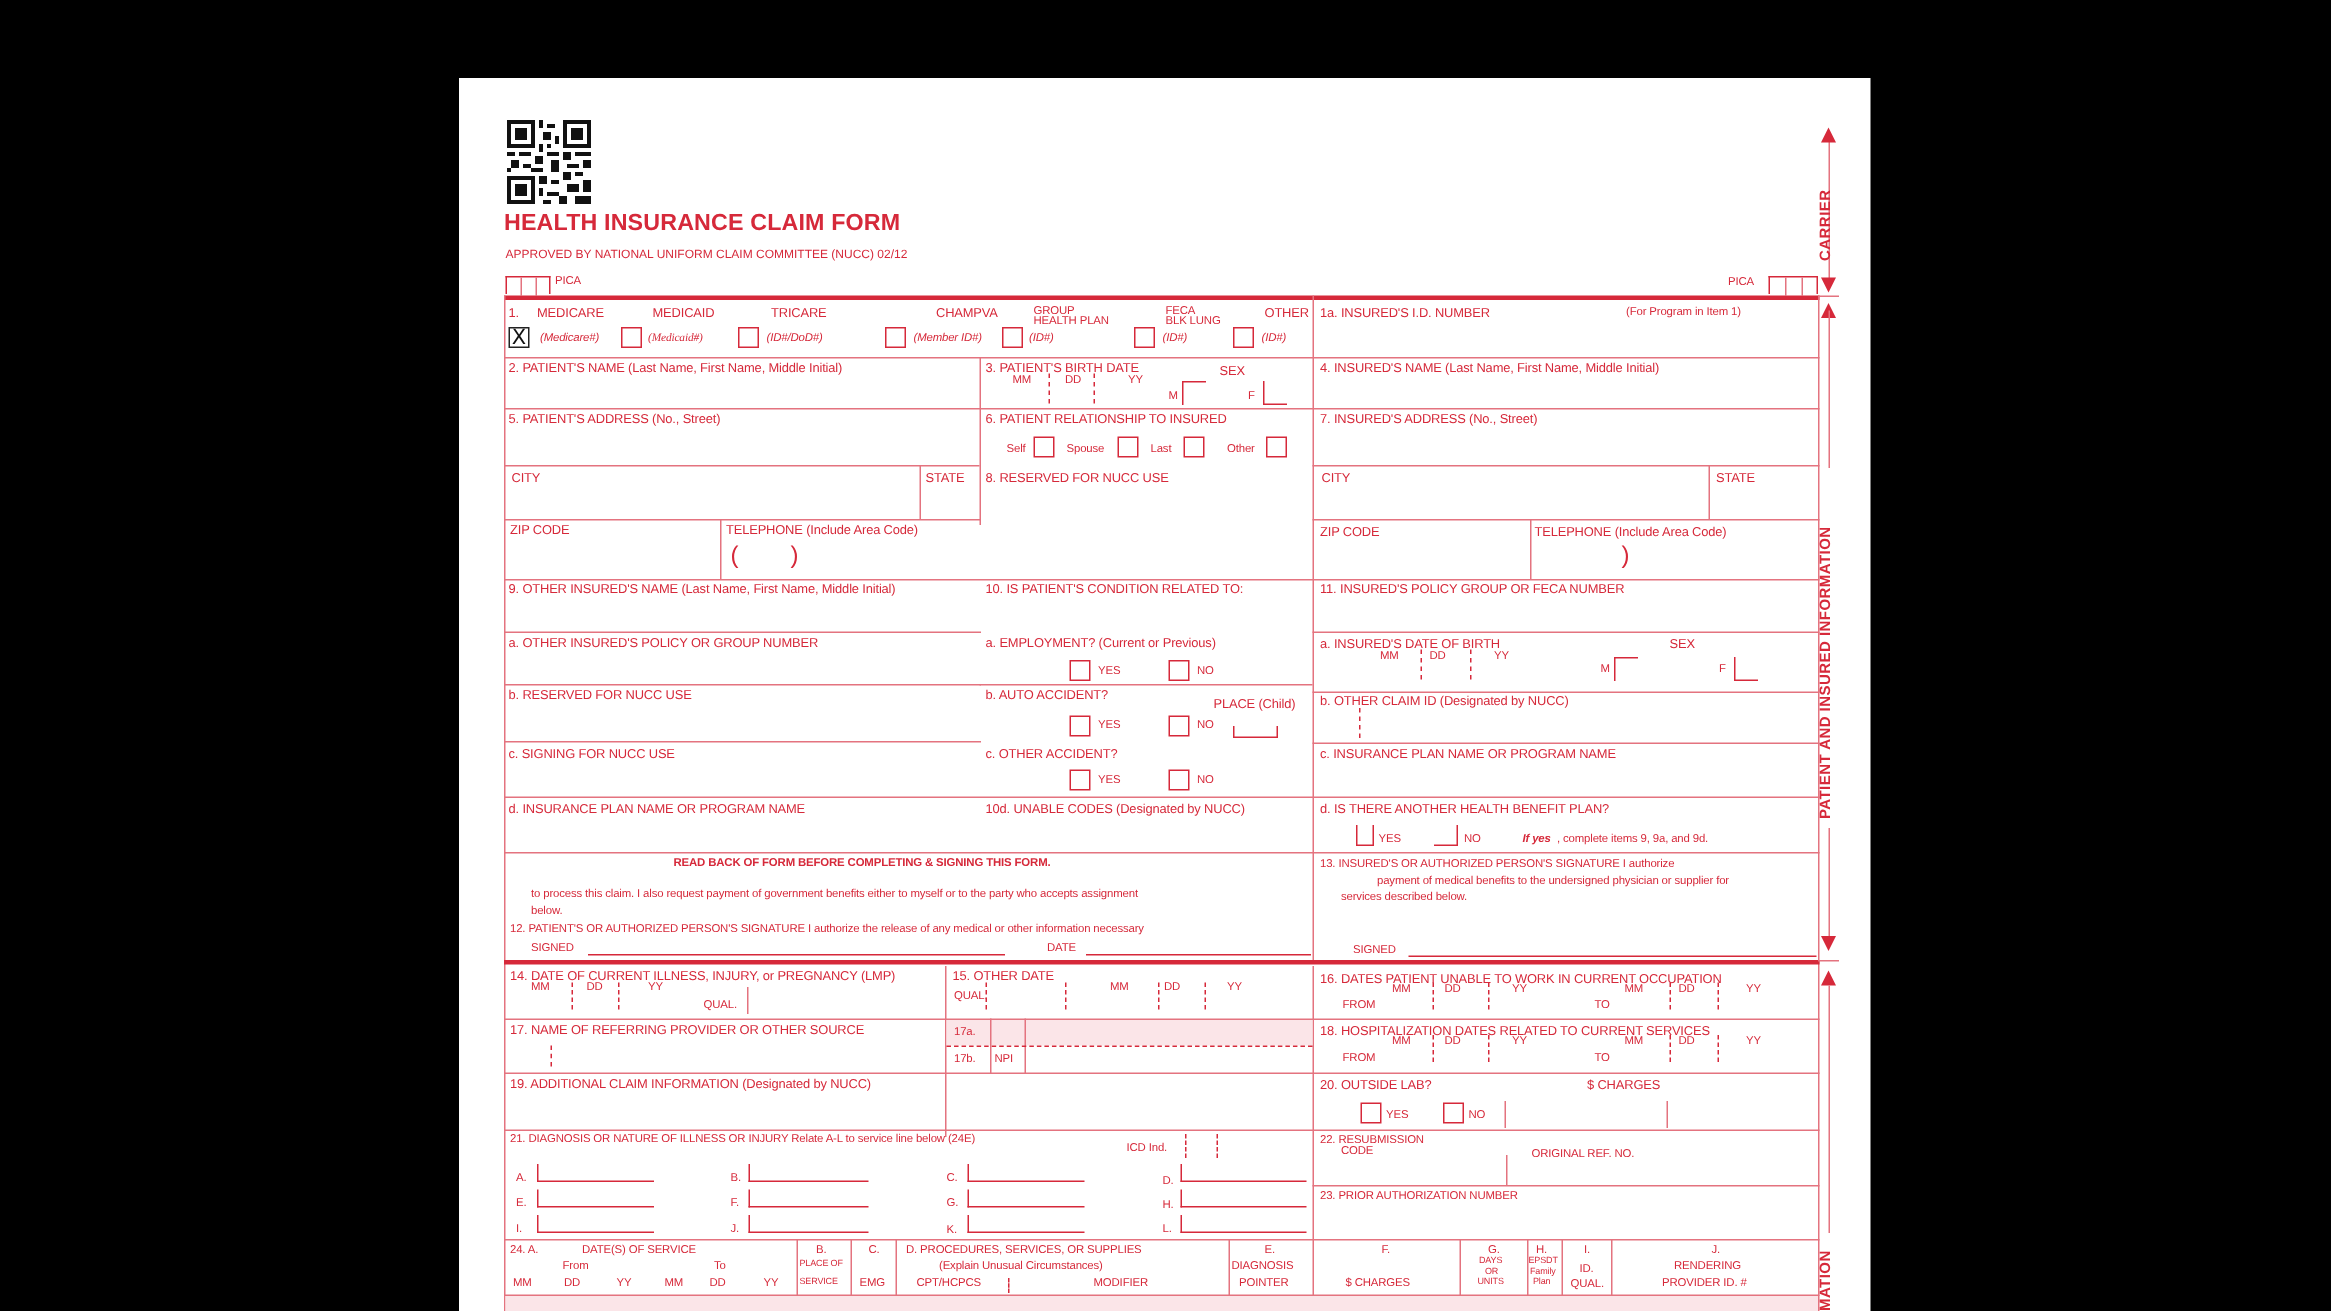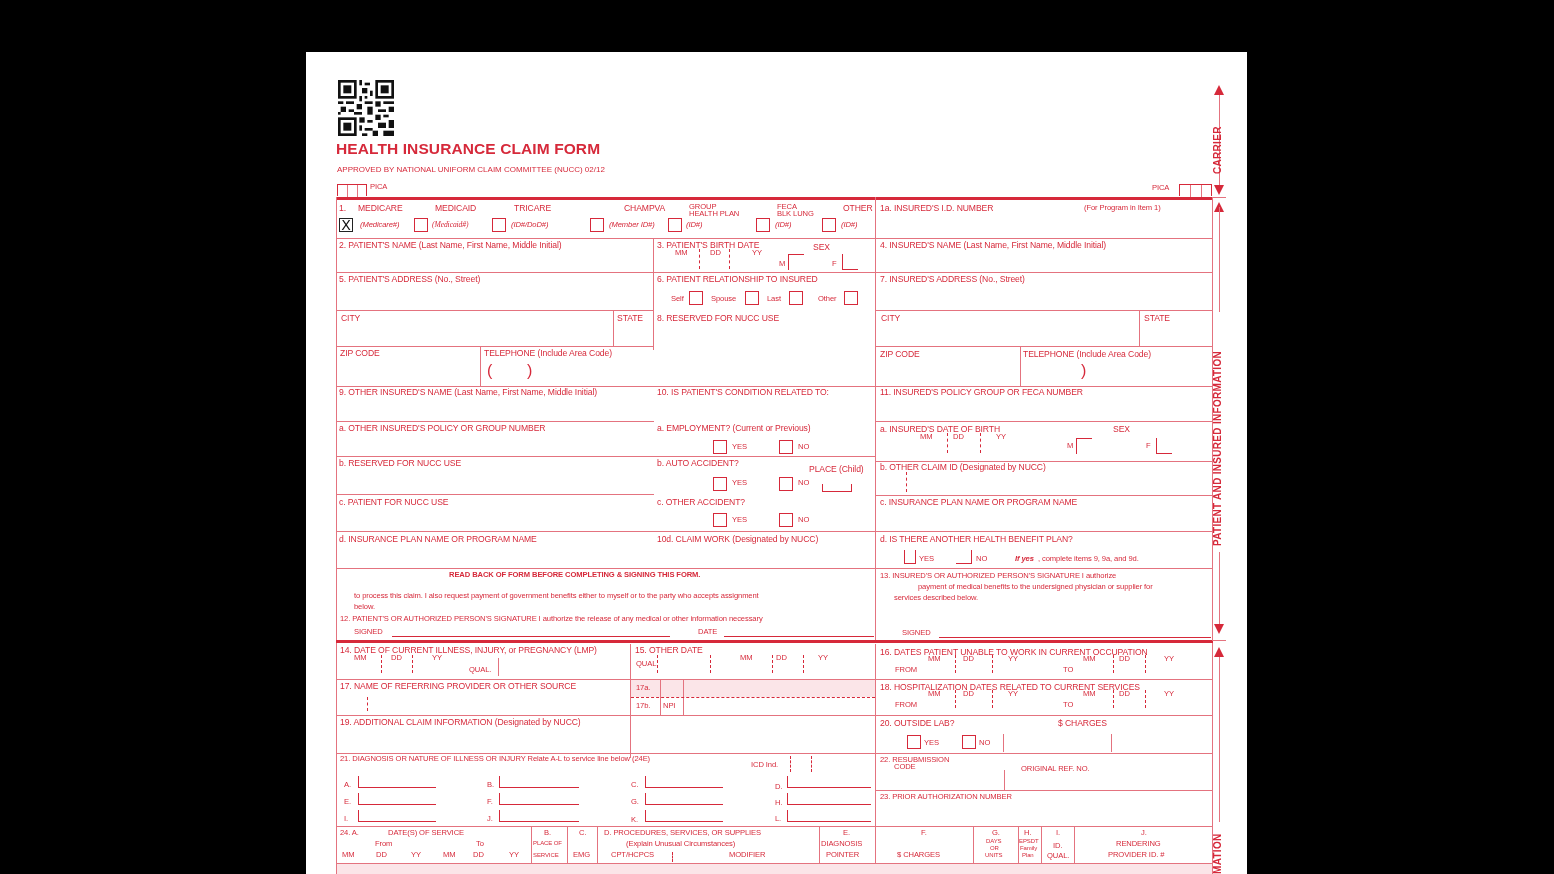--- a/index.html
+++ b/index.html
@@ -254,35 +254,35 @@
   <div class="t sm" style="left:492px;top:427px;">NO</div>
   <div class="abs" style="left:516px;top:432px;width:30px;height:8px;border:1px solid #d6293a;border-top:none;"></div>
 
   <div class="t" style="left:574px;top:410px;">b. OTHER CLAIM ID (Designated by NUCC)</div>
   <div class="dash" style="left:600px;top:420px;height:20px;"></div>
   <input class="field" style="left: 605px; top: 422px; width: 295px; height: 16px;">
 
   <div class="hl" style="left:30px;top:442px;width:318px;"></div>
   <div class="hl" style="left:569px;top:443px;width:338px;"></div>
 
-  <div class="t" style="left:33px;top:445px;">c. PATIENT FOR NUCC USE</div>
+  <div class="t" style="left:33px;top:445px;">c. SIGNING FOR NUCC USE</div>
   <div class="t" style="left:351px;top:445px;">c. OTHER ACCIDENT?</div>
   <div class="box" style="left:407px;top:461px;"></div>
   <div class="t sm" style="left:426px;top:464px;">YES</div>
   <div class="box" style="left:473px;top:461px;"></div>
   <div class="t sm" style="left:492px;top:464px;">NO</div>
 
   <div class="t" style="left:574px;top:445px;">c. INSURANCE PLAN NAME OR PROGRAM NAME</div>
   <input class="field" style="left: 574px; top: 458px; width: 325px; height: 16px;">
 
   <div class="hl" style="left:30px;top:479px;width:877px;"></div>
 
   <div class="t" style="left:33px;top:482px;">d. INSURANCE PLAN NAME OR PROGRAM NAME</div>
   <input class="field" style="left: 33px; top: 496px; width: 310px; height: 18px;">
-  <div class="t" style="left:351px;top:482px;">10d. CLAIM WORK (Designated by NUCC)</div>
+  <div class="t" style="left:351px;top:482px;">10d. UNABLE CODES (Designated by NUCC)</div>
   <input class="field" style="left: 351px; top: 496px; width: 214px; height: 18px;">
 
   <div class="t" style="left:574px;top:482px;">d. IS THERE ANOTHER HEALTH BENEFIT PLAN?</div>
   <div class="lbr" style="left:598px;top:498px;width:12px;height:14px;border-left:1px solid #d6293a;border-right:1px solid #d6293a;"></div>
   <div class="t sm" style="left:613px;top:503px;">YES</div>
   <div class="rbr" style="left:650px;top:498px;width:16px;height:14px;border-bottom:1px solid #d6293a;"></div>
   <div class="t sm" style="left:670px;top:503px;">NO</div>
   <div class="t sm it b" style="left:709px;top:503px;">If yes</div>
   <div class="t sm" style="left:732px;top:503px;">, complete items 9, 9a, and 9d.</div>
 

